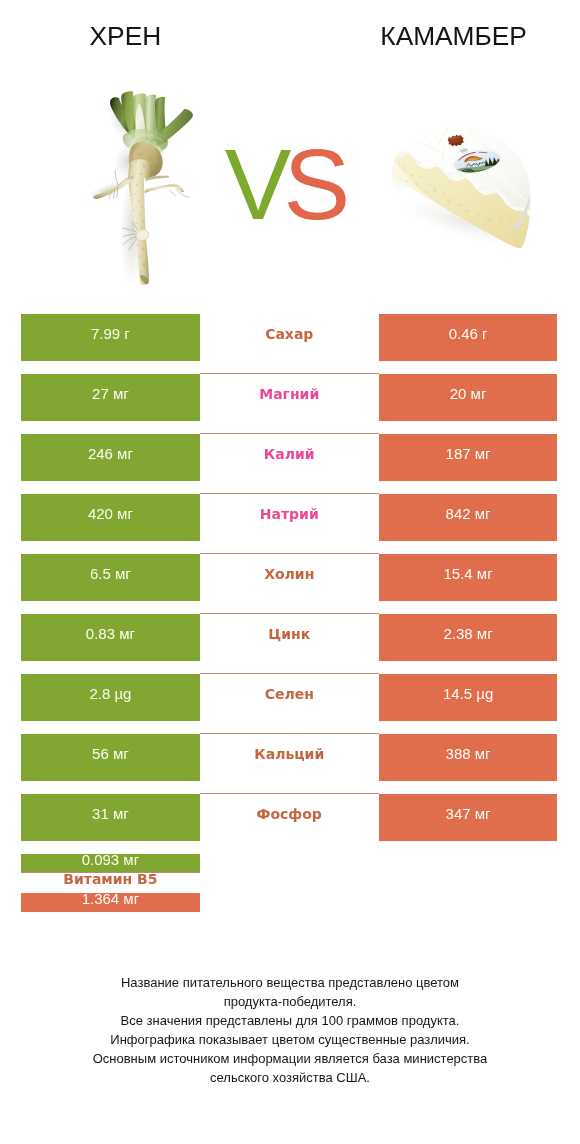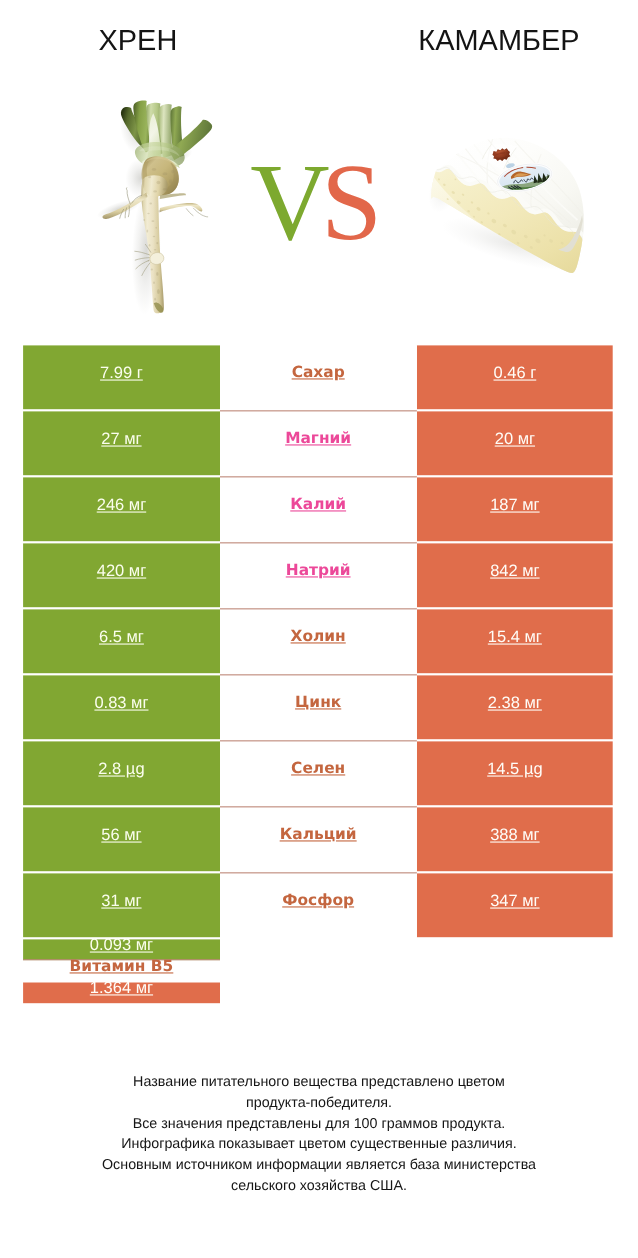--- a/index.html
+++ b/index.html
@@ -10,33 +10,33 @@
   .page{position:relative;width:580px;height:1144px;}
 
   
   .hdr{position:absolute;left:0;top:0;width:580px;height:300px;}
   .hdr-title{position:absolute;top:22px;font-size:26.3px;line-height:28px;
        color:#141414;text-align:center;font-weight:400;}
   .hdr-title.left{left:25.4px;width:200px;}
   .hdr-title.right{left:353.6px;width:200px;}
 
   .vs{position:absolute;left:190px;top:134px;width:179px;text-align:center;
-      font-size:100px;line-height:100px;font-weight:400;letter-spacing:-8px;font-family:Liberation Serif, serif;}
+      font-size:100px;line-height:100px;font-weight:400;letter-spacing:-8px;}
   .vs .s{margin-right:-8px;}
   .vs .v{color:#7DA92F;}
   .vs .s{color:#E2674A;}
 
   .ph{position:absolute;left:0;top:0;width:580px;height:300px;pointer-events:none;}
 
   
   .table{position:absolute;left:21px;top:314px;width:536.5px;}
   .row{position:relative;height:58px;margin-bottom:2px;display:flex;}
   .row:last-child{margin-bottom:0;flex-direction:column;}
-  .cell{width:178.83px;height:58px;display:flex;align-items:center;
-        justify-content:center;box-sizing:border-box;line-height:1;text-decoration:underline;}
+  .cell{width:178.83px;height:47px;display:flex;align-items:center;
+        justify-content:center;box-sizing:border-box;line-height:1;}
   .cell span{display:block;position:relative;top:-4px;}
   .cell.g{background:#81A732;color:#FBFEEE;font-size:15px;font-weight:400;}
   .cell.o{background:#E06D4B;color:#FFFDF8;font-size:15px;font-weight:400;}
   .cell.m{background:#fff;font-size:14px;font-weight:700;
           font-family:"DejaVu Sans",sans-serif;position:relative;justify-content:center;}
   .cell.m::before{content:"";position:absolute;left:0;right:0;top:-1.5px;
           height:1px;background:#BE8878;}
   .row:first-child .cell.m::before{display:none;}
   .row:first-child .cell.m{border-top:none;}
   .cell.m.green{color:#ec4899;}

